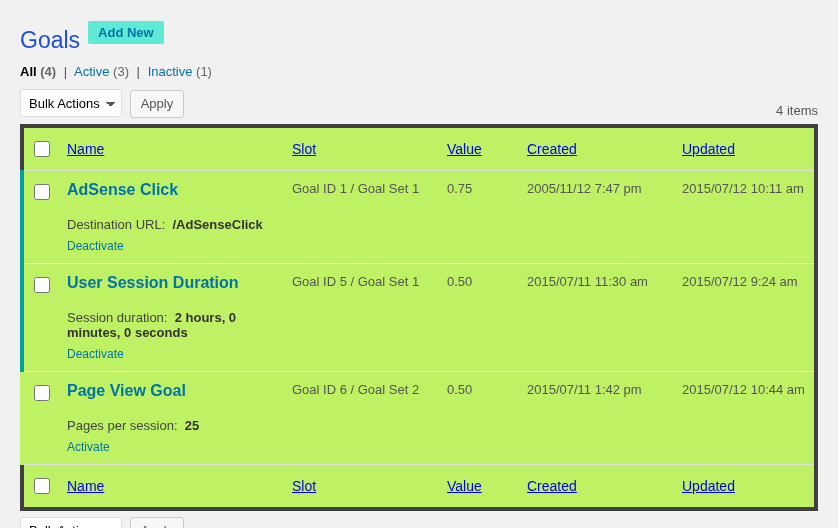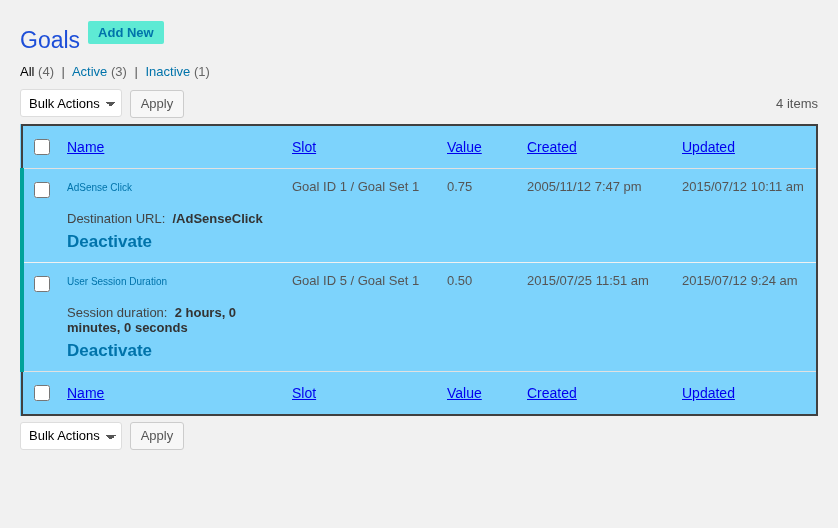--- a/index.html
+++ b/index.html
@@ -20,62 +20,62 @@
     color: #0073aa;
     padding: 4px 10px;
     font-size: 13px;
     font-weight: 600;
     border-radius: 2px;
     cursor: pointer;
     text-decoration: none;
   }
   .subsubsub { margin: 6px 0 10px 0; font-size: 13px; }
   .subsubsub a { text-decoration: none; color: #0073aa; }
-  .subsubsub .current { color: #000; font-weight: 400; }
+  .subsubsub .current { color: #000; font-weight: 700; }
   .subsubsub .count { color: #666; }
   .subsubsub .sep { color: #555; padding: 0 4px; }
-  .tablenav { display: flex; align-items: center; justify-content: space-between; margin: 6px 0; }
+  .tablenav { display: flex; align-items: flex-end; justify-content: space-between; margin: 6px 0; }
   .bulkactions select {
     font-size: 13px; height: 28px; padding: 2px 20px 2px 8px;
     border: 1px solid #ddd; border-radius: 3px; background: #fff;
     -webkit-appearance: none; appearance: none;
     background-image: linear-gradient(45deg, transparent 50%, #555 50%), linear-gradient(135deg, #555 50%, transparent 50%);
     background-position: right 10px top 12px, right 5px top 12px;
     background-size: 5px 5px, 5px 5px;
     background-repeat: no-repeat;
   }
   .button {
     display:inline-block; height:28px; padding: 0 10px; font-size:13px;
     border:1px solid #ccc; border-radius:3px; background:#f7f7f7; color:#555;
     line-height:26px; cursor:pointer; margin-left:4px;
   }
   .items-count { color: #555; font-size: 13px; }
   table.wp-list-table {
-    width: 100%; border-collapse: collapse; background:#7dd3fc;
-    border: 2px solid #404040;
+    width: 100%; border-collapse: collapse; background:#bef264;
+    border: 4px solid #404040;
   }
   table.wp-list-table thead th,
   table.wp-list-table tfoot th {
     text-align: left; font-weight: 400; color:#0073aa; padding: 10px 8px;
     border-bottom: 1px solid #e1e1e1; font-size: 14px;
   }
   table.wp-list-table tfoot th { border-top: 1px solid #e1e1e1; border-bottom: none; }
   table.wp-list-table th.check-col,
   table.wp-list-table td.check-col { width: 30px; text-align: center; padding: 10px 6px;}
   table.wp-list-table tbody td {
     vertical-align: top; padding: 10px 8px; font-size: 13px; color:#555;
   }
   table.wp-list-table tbody tr { border-bottom: 1px solid #f1f1f1; }
   table.wp-list-table tbody tr.active { border-left: 4px solid #00a29a; }
   table.wp-list-table tbody tr.inactive { border-left: 4px solid transparent; }
-  .row-title { color:#0073aa; font-weight:400; font-size:10px; text-decoration:none; display:inline-block; margin-bottom:2px;}
+  .row-title { color:#0073aa; font-weight:700; font-size:16px; text-decoration:none; display:inline-block; margin-bottom:2px;}
   .row-meta { color:#444; margin-top:16px;}
   .row-meta .meta-val { font-weight:600; color:#333;}
   .row-action { margin-top:6px;}
-  .row-action a { color:#0073aa; text-decoration:none; font-size:17px;font-weight:bold;}
+  .row-action a { color:#0073aa; text-decoration:none; font-size:12px;}
   input[type=checkbox]{ width:16px; height:16px; border:1px solid #b4b9be; }
   .col-name  { width: 225px;}
   .col-slot  { width: 155px;}
   .col-value { width: 80px;}
   .col-created{ width: 155px;}
   .col-updated{ }
 </style>
 </head>
 <body>
 
@@ -129,22 +129,30 @@
         <td>Goal ID 1 / Goal Set 1</td>
         <td>0.75</td>
         <td>2005/11/12 7:47 pm</td>
         <td>2015/07/12 10:11 am</td>
       </tr>
       <tr class="active">
         <td class="check-col"><input type="checkbox" style=""></td>
         <td><a href="#" class="row-title">User Session Duration</a><div class="row-meta">Session duration:&nbsp; <span class="meta-val">2 hours, 0 minutes, 0 seconds</span></div><div class="row-action"><a href="#">Deactivate</a></div></td>
         <td>Goal ID 5 / Goal Set 1</td>
         <td>0.50</td>
-        <td>2015/07/25 11:51 am</td>
+        <td>2015/07/11 11:30 am</td>
         <td>2015/07/12 9:24 am</td>
+      </tr>
+      <tr class="inactive">
+        <td class="check-col"><input type="checkbox" style=""></td>
+        <td><a href="#" class="row-title">Page View Goal</a><div class="row-meta">Pages per session:&nbsp; <span class="meta-val">25</span></div><div class="row-action"><a href="#">Activate</a></div></td>
+        <td>Goal ID 6 / Goal Set 2</td>
+        <td>0.50</td>
+        <td>2015/07/11 1:42 pm</td>
+        <td>2015/07/12 10:44 am</td>
       </tr>
     </tbody>
   <tfoot>
     <tr>
       <th class="check-col"><input type="checkbox" style=""></th>
       <th><a href="#">Name</a></th>
       <th><a href="#">Slot</a></th>
       <th><a href="#">Value</a></th>
       <th><a href="#">Created</a></th>
       <th><a href="#">Updated</a></th>

